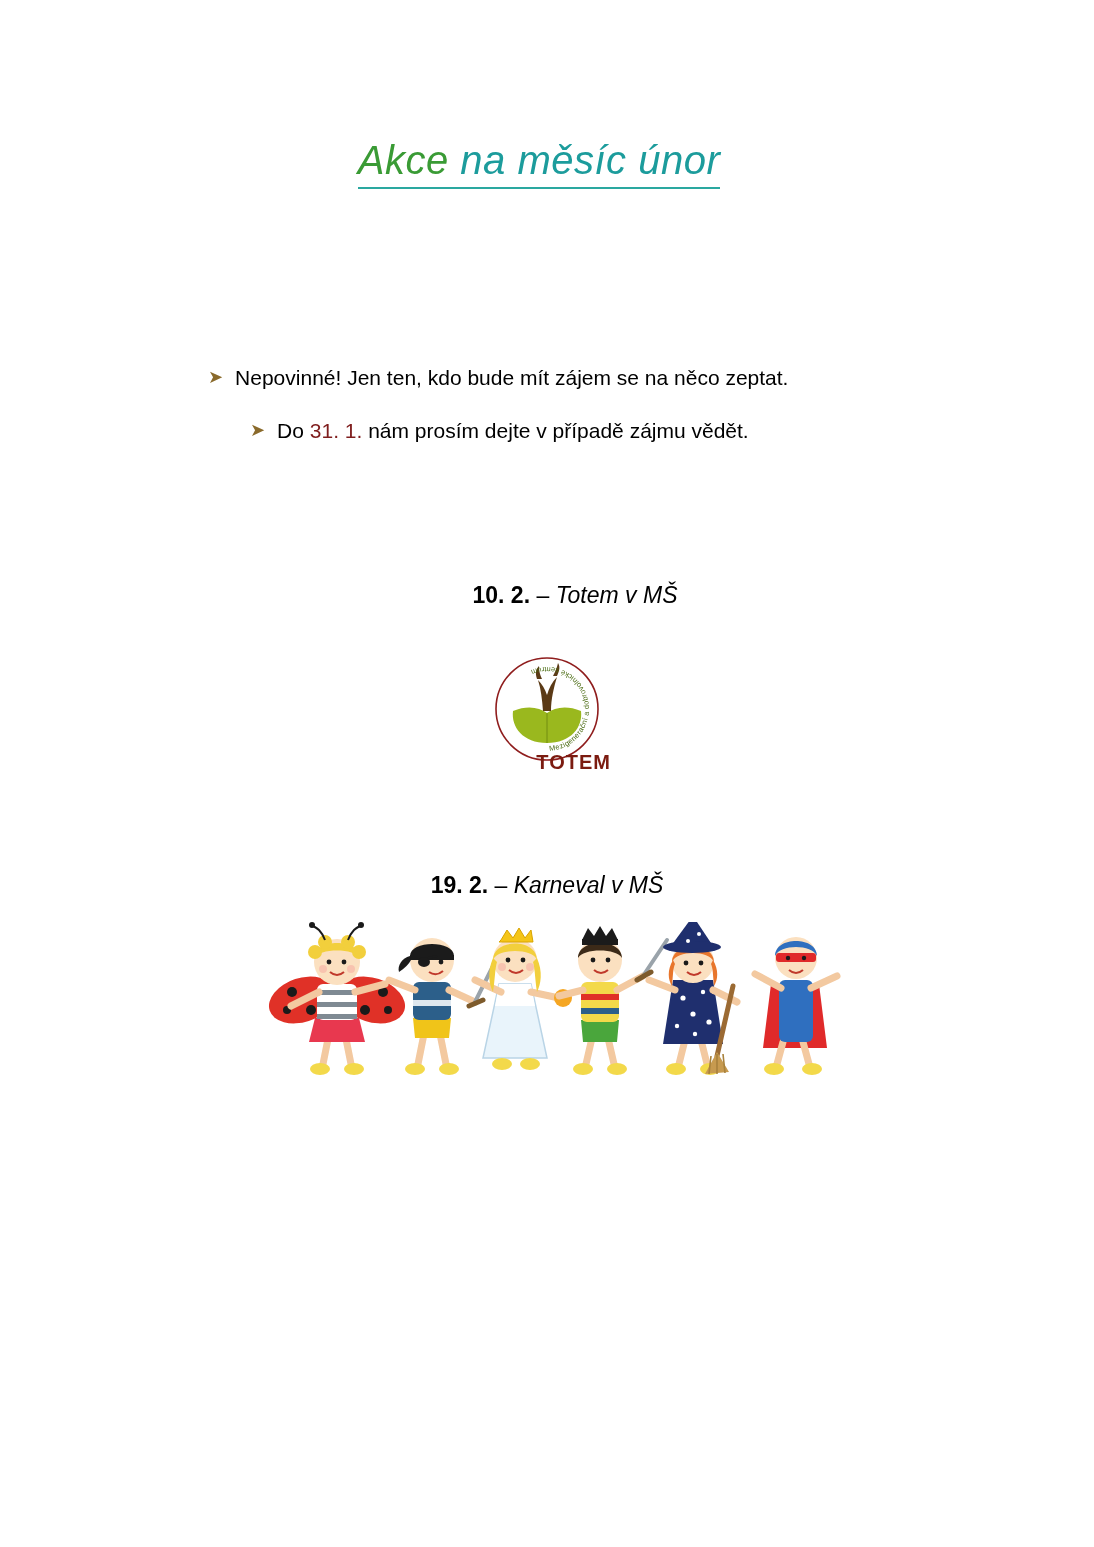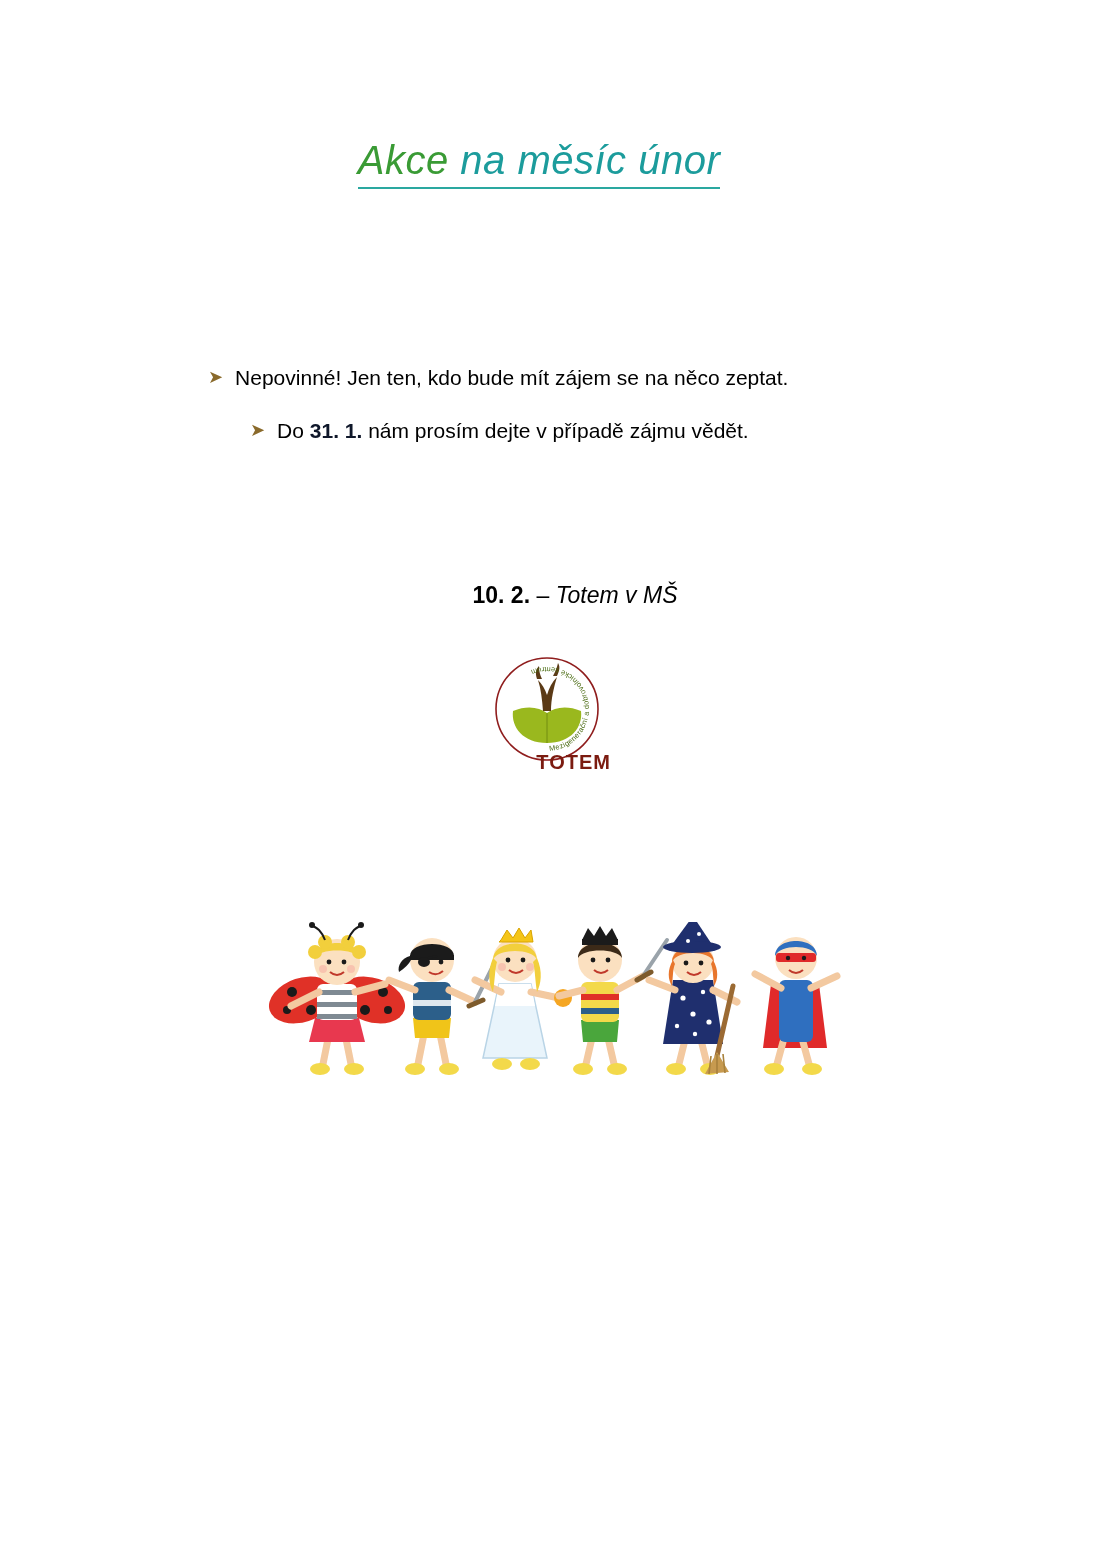--- a/index.html
+++ b/index.html
@@ -83,22 +83,22 @@
   }
   .bullet-marker {
     color: #8a6a2b;
     font-size: 18px;
     margin-right: 12px;
     display: inline-block;
     vertical-align: middle;
     transform: translateY(-2px);
   }
   .red-bold {
-    color: #0f172a;
-    font-weight: bold;
+    color: #7f1d1d;
+    font-weight: normal;
   }
 
   #bullet1 { top: 364px; left: 208px; }
   #bullet2 { top: 417px; left: 250px; }
 
   
   .totem-logo {
     position: absolute;
     top: 655px;
     left: 483px;
@@ -176,20 +176,23 @@
         <path d="M 64 21 C 67 15, 67 11, 65 8 C 64 13, 62 17, 60 21 Z" fill="#5b3a16"></path>
 
         <text font-family="Liberation Sans, sans-serif" font-size="7.4" fill="#4a6b12" letter-spacing="0.4">
           <textPath href="#arcpath" startOffset="26%">Mezigenerační a dobrovolnické centrum</textPath>
         </text>
       </svg>
     </div>
     <div class="totem-text">TOTEM</div>
   </div>
 
+  <div class="event-heading" id="ev3-heading">
+    <span class="date">19. 2.</span><span class="dash"> – </span><span class="name">Karneval v MŠ</span>
+  </div>
 
   <div class="kids-illustration">
     <svg width="600" height="165" viewBox="0 0 600 165" aria-hidden="true">
 
       <g>
 
         <ellipse cx="55" cy="78" rx="34" ry="22" fill="#e03127" transform="rotate(-18 55 78)"></ellipse>
         <ellipse cx="125" cy="78" rx="34" ry="22" fill="#e03127" transform="rotate(18 125 78)"></ellipse>
         <circle cx="45" cy="70" r="5" fill="#1a1a1a"></circle>
           <circle cx="64" cy="88" r="5" fill="#1a1a1a"></circle>

